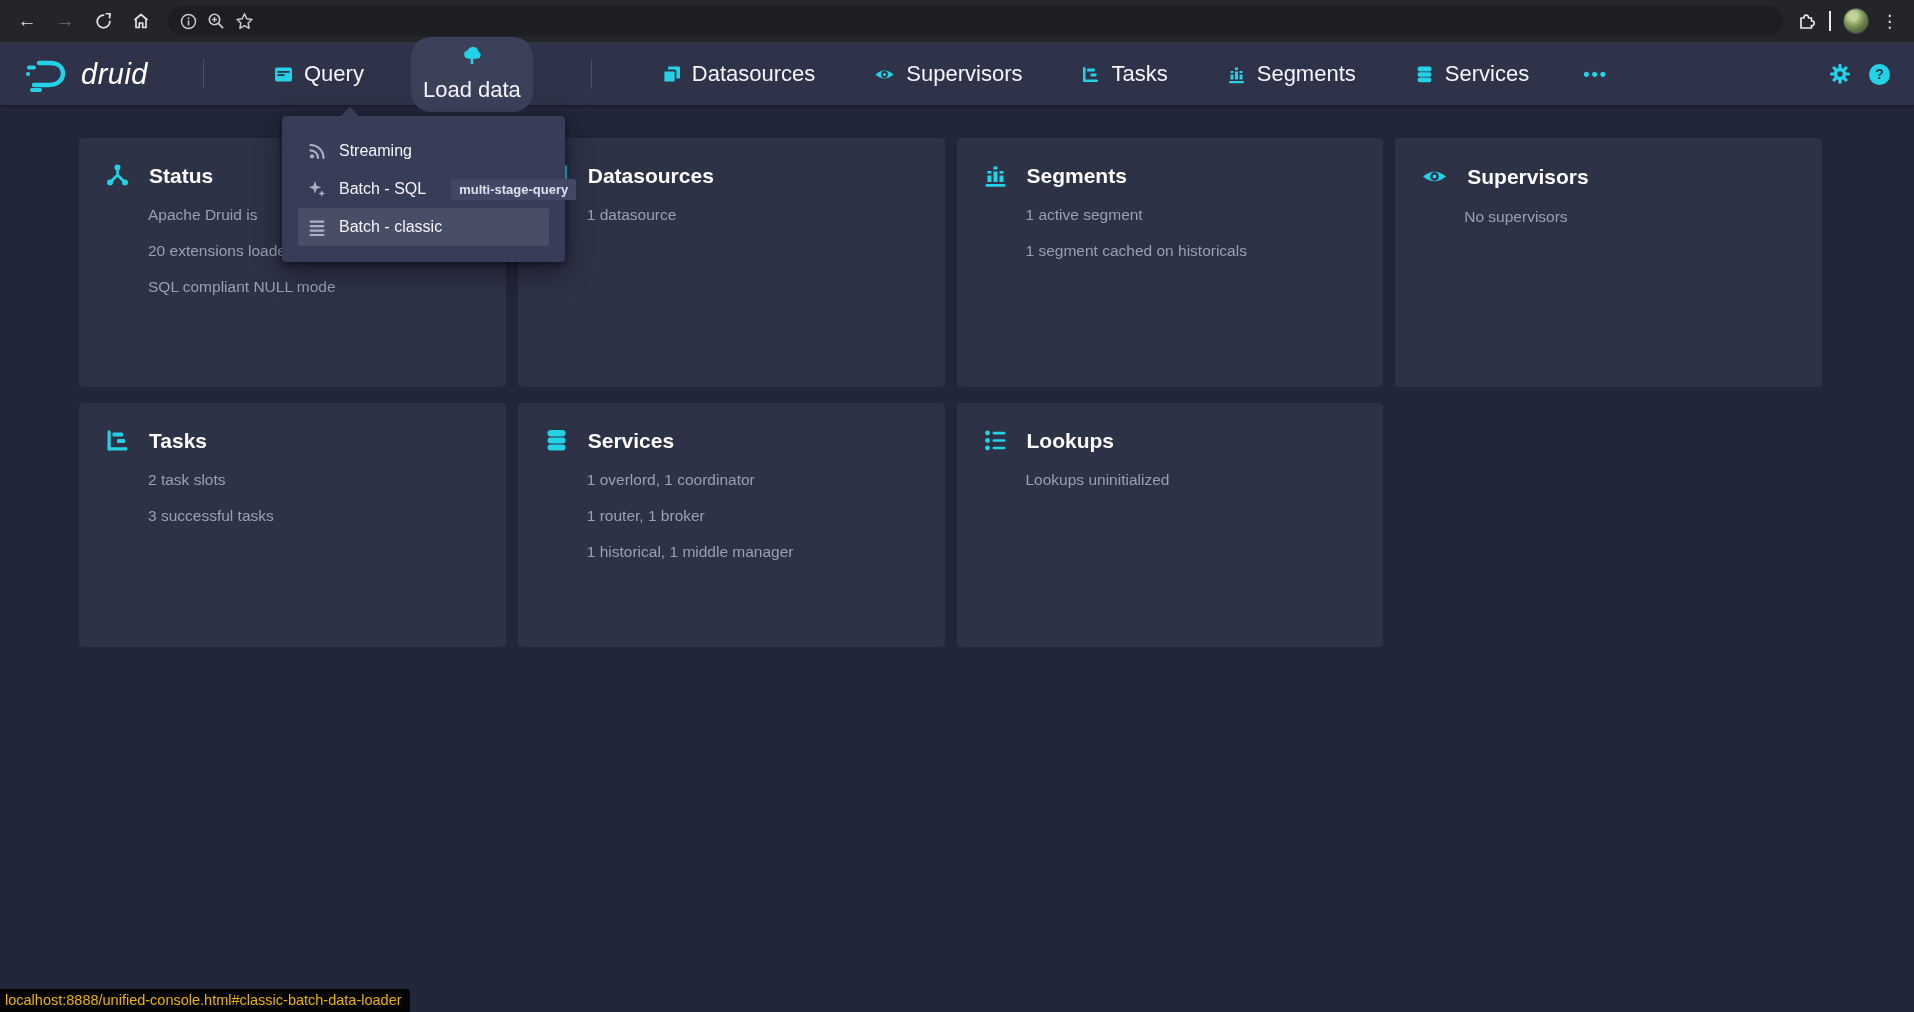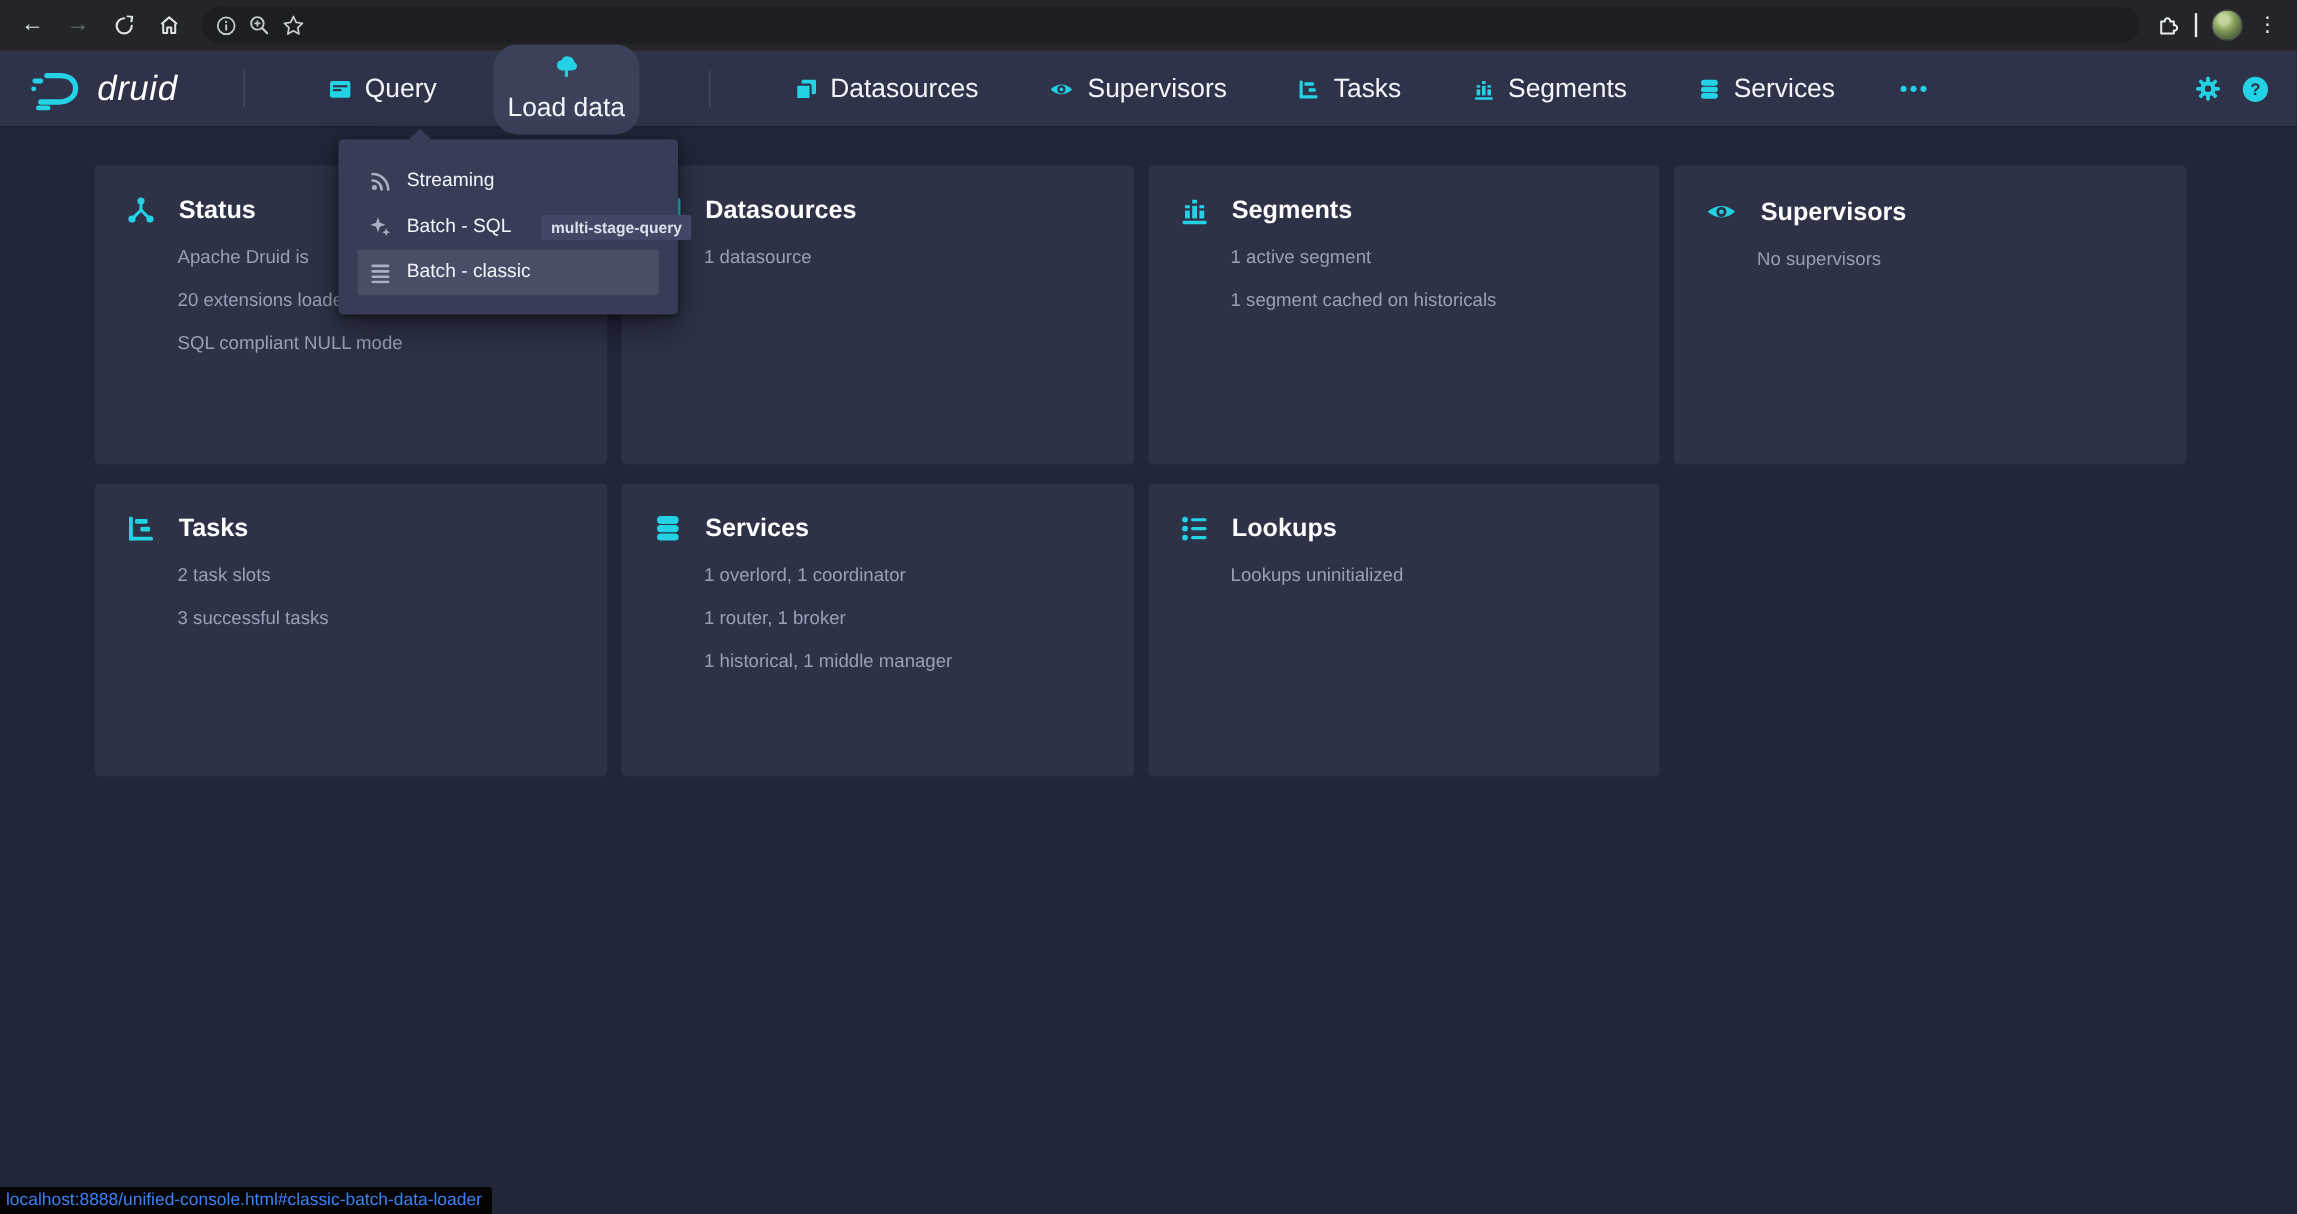--- a/index.html
+++ b/index.html
@@ -54,21 +54,21 @@
   .popover-arrow { position:absolute; top:-9px; left:58px; width:0; height:0;
     border-left:10px solid transparent; border-right:10px solid transparent;
     border-bottom:10px solid #373d57; }
   .menu-item { display:flex; align-items:center; gap:13px; height:38px; padding:0 10px;
     border-radius:2px; color:#f3f5fa; font-size:16px; cursor:pointer; white-space:nowrap; }
   .menu-item.highlight { background:#484e66; }
   .menu-tag { margin-left:12px; background:#414764; color:#dde0ea; font-size:13px;
     padding:3px 8px; border-radius:2px; font-weight:700; }
 
   
-  .status-tip { position:fixed; left:0; bottom:0; background:#050505; color:#3b82f6;
+  .status-tip { position:fixed; left:0; bottom:0; background:#050505; color:#eab308;
     font-size:14.5px; padding:3px 8px 4px 5px; border-top-right-radius:3px; z-index:30; }
 
   .icon { display:inline-flex; align-items:center; justify-content:center; flex:0 0 auto; }
 </style>
 </head>
 <body>
 
 <div class="chrome">
   <div class="chrome-btn">←</div>
   <div class="chrome-btn dim">→</div>

